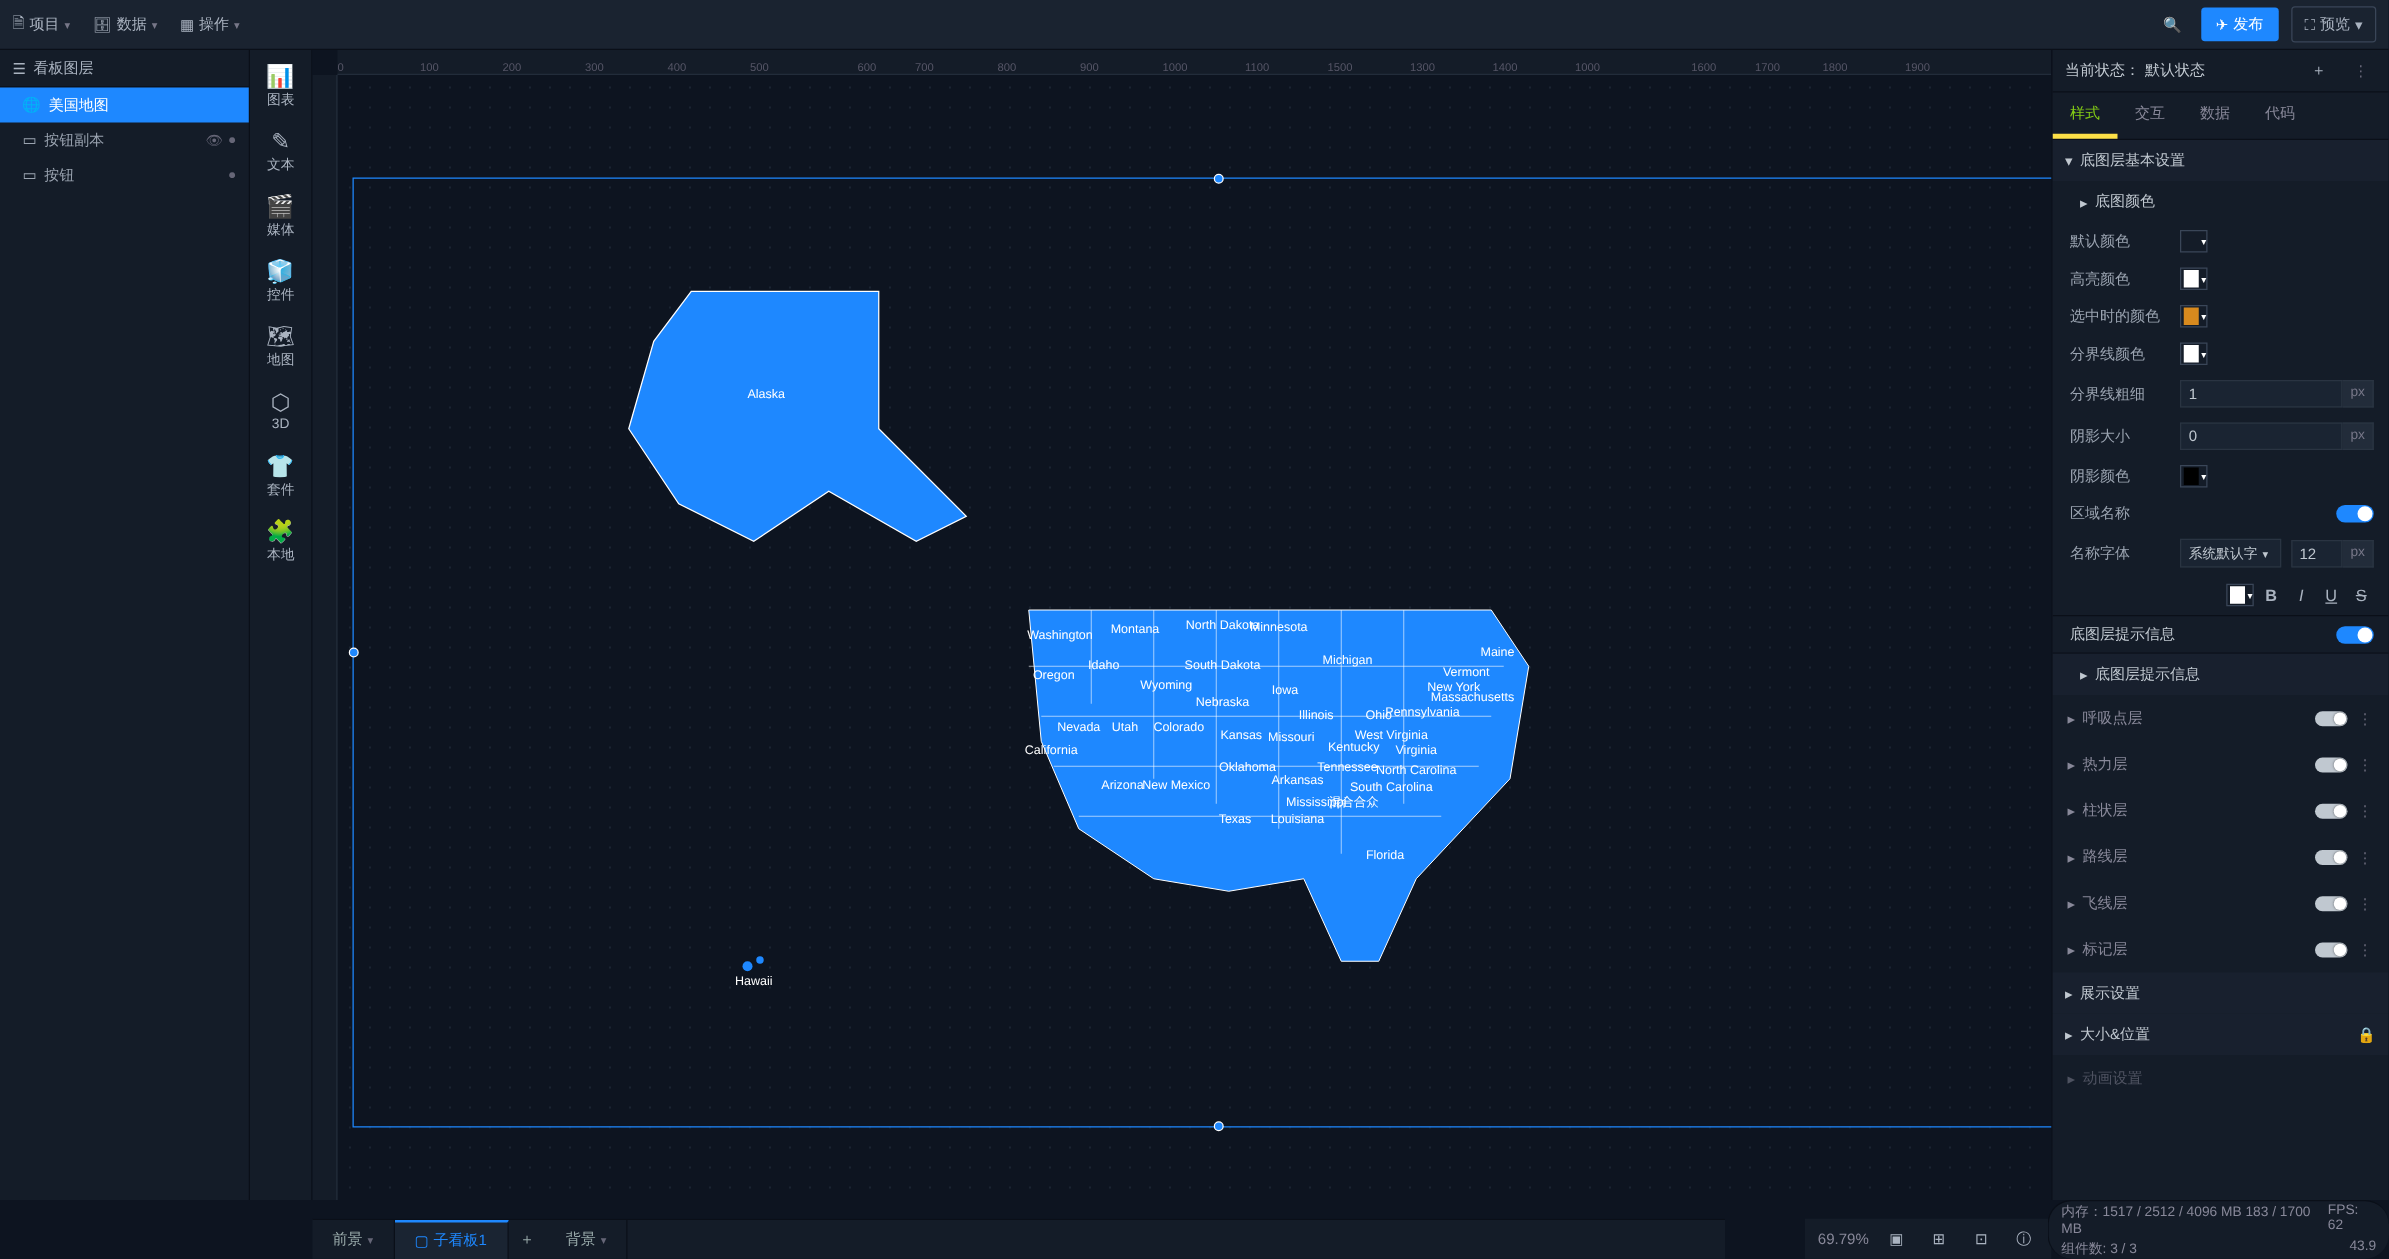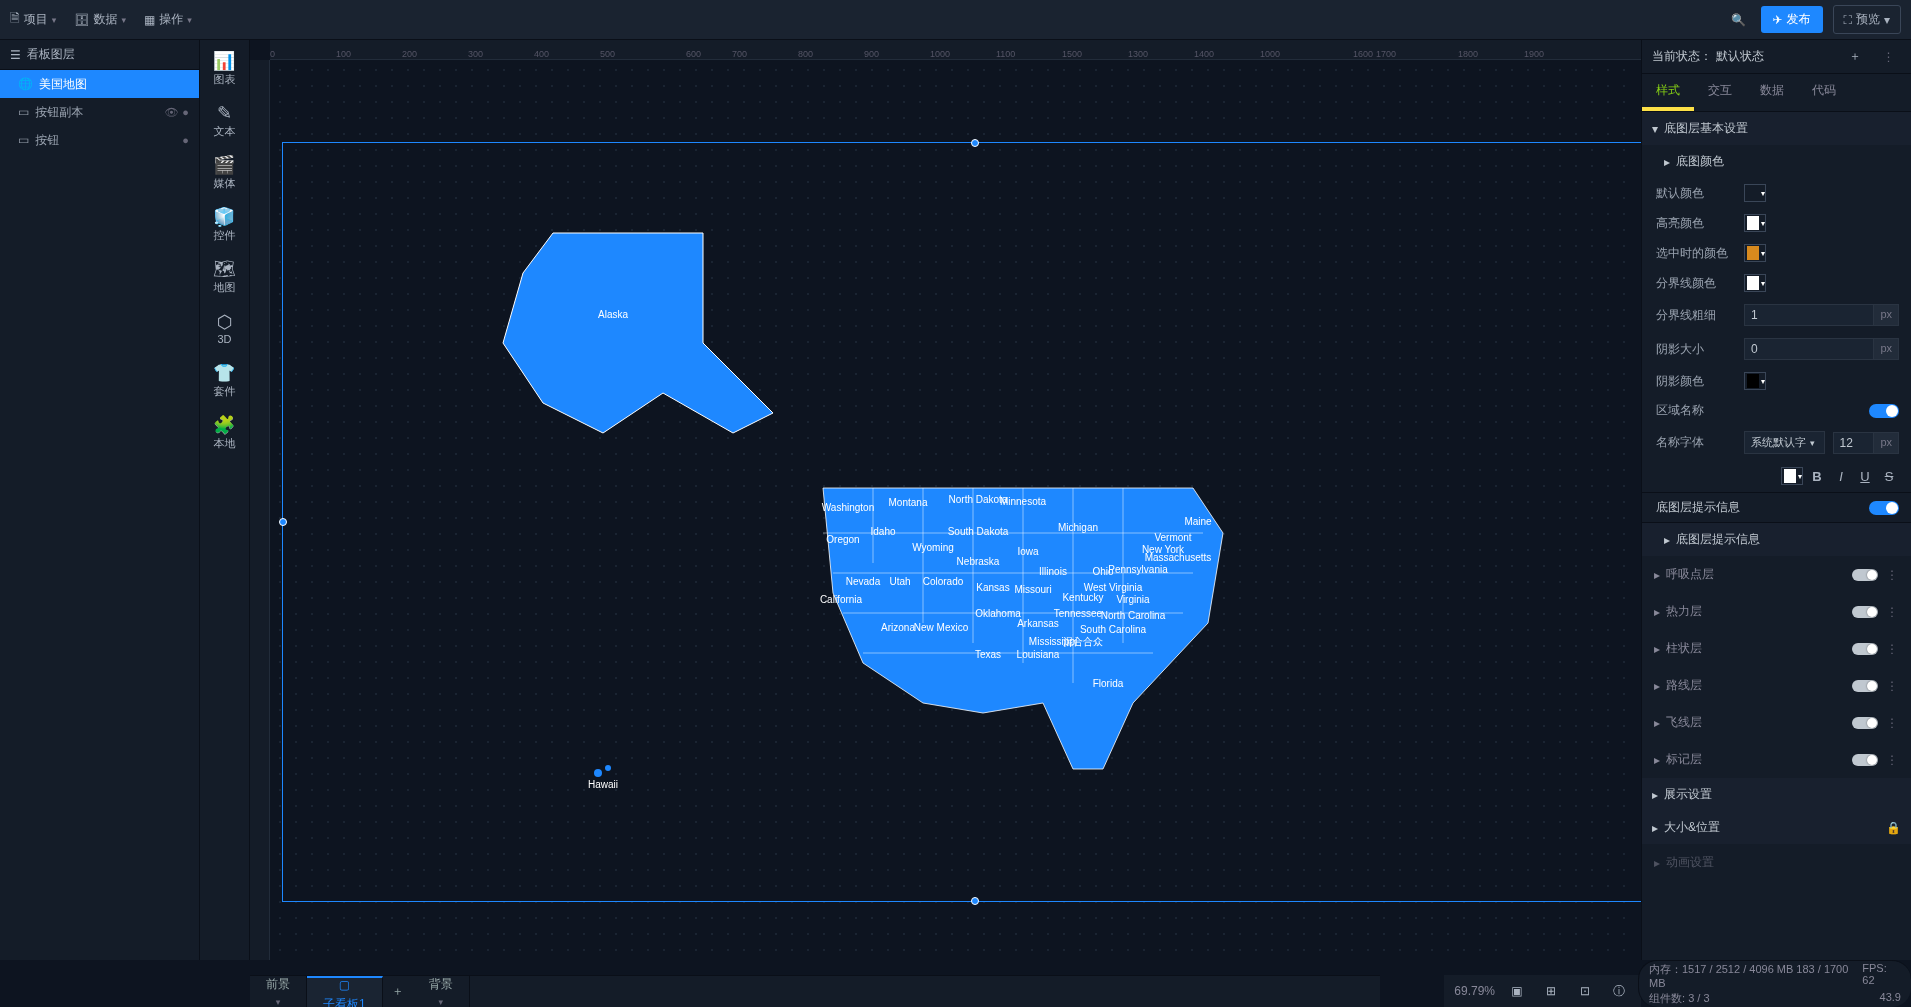--- a/index.html
+++ b/index.html
@@ -70,21 +70,21 @@
 .sel-input { background:#1a2432; border:1px solid #2a3442; padding:3px 6px; color:#c0c8d0; font-size:11px; display:flex; align-items:center; gap:4px;}
 .text-style-row { display:flex; gap:4px; padding:6px 12px 6px 14px; justify-content:flex-end; align-items:center;}
 .txt-btn { width:20px; height:20px; display:flex; align-items:center; justify-content:center; cursor:pointer; color:#aab3c0; font-size:13px;}
 .layer-toggle-row { display:flex; align-items:center; justify-content:space-between; padding:10px 12px; cursor:pointer; color:#889;}
 .layer-toggle-row .lt-left { display:flex; align-items:center; gap:6px;}
 .layer-toggle-row .lt-right { display:flex; align-items:center; gap:8px;}
 .mini-toggle { width:26px; height:12px; background:#c0c8d0; border-radius:7px; position:relative;}
 .mini-toggle::after { content:''; position:absolute; right:1px; top:1px; width:10px; height:10px; background:#fff; border-radius:50%; box-shadow:0 0 2px #0008;}
 .dots { color:#667; cursor:pointer; letter-spacing:1px;}
 .bottom-tabs { position:absolute; bottom:0; left:250px; height:32px; display:flex; align-items:center; gap:0; background:#141c28; width: 1130px; border-top:1px solid #0a0f18;}
-.btab { padding:0 16px; height:32px; display:flex; align-items:center; gap:4px; cursor:pointer; color:#9aa; border-right:1px solid #0a0f18;flex-direction:column;}
+.btab { padding:0 16px; height:32px; display:flex; align-items:center; gap:4px; cursor:pointer; color:#9aa; border-right:1px solid #0a0f18;}
 .btab.active { background:#1a2432; color:#1e88ff; border-top:2px solid #1e88ff;}
 .btab-add { width:30px; display:flex; align-items:center; justify-content:center; cursor:pointer; color:#9aa;}
 .status-right { position:absolute; bottom:0; right:270px; height:32px; display:flex; align-items:center; gap:10px; padding:0 10px; color:#889; background:#141c28;}
 .status-far { position:absolute; bottom:0; right:0; width:273px; height:47px; background:#141c28; border-top:1px solid #0a0f18; padding:4px 10px; font-size:11px; color:#889; display:flex; flex-direction:column; justify-content:center; gap:2px; border-left:1px solid #0a0f18;border-radius:19px;}
 .status-far-row { display:flex; justify-content:space-between;}
 .lock-ic { color:#667; }
 </style>
 </head>
 <body>
 
@@ -203,21 +203,21 @@
         <span style="left: 462px;">700</span>
         <span style="left: 528px;">800</span>
         <span style="left: 594px;">900</span>
         <span style="left: 660px;">1000</span>
         <span style="left: 726px;">1100</span>
         <span style="left: 792px;">1500</span>
         <span style="left: 858px;">1300</span>
         <span style="left: 924px;">1400</span>
         <span style="left: 990px;">1000</span>
         <span style="left: 1036px; margin-left: 47px;">1600</span>
-        <span style="left: 1106px; text-align: center;">1700</span>
+        <span style="left: 1134px; text-align: center;">1700</span>
         <span style="left: 1188px;">1800</span>
         <span style="left: 1254px;">1900</span>
       </div>
     <div class="ruler-v"></div>
     <div class="canvas-inner">
       <div class="selection">
         <div class="sel-handle" style="left:50%;top:-4px;margin-left:-4px;"></div>
         <div class="sel-handle" style="left:50%;bottom:-4px;margin-left:-4px;"></div>
         <div class="sel-handle" style="top:50%;left:-4px;margin-top:-4px;"></div>
         <div class="sel-handle" style="top:50%;right:-4px;margin-top:-4px;"></div>

